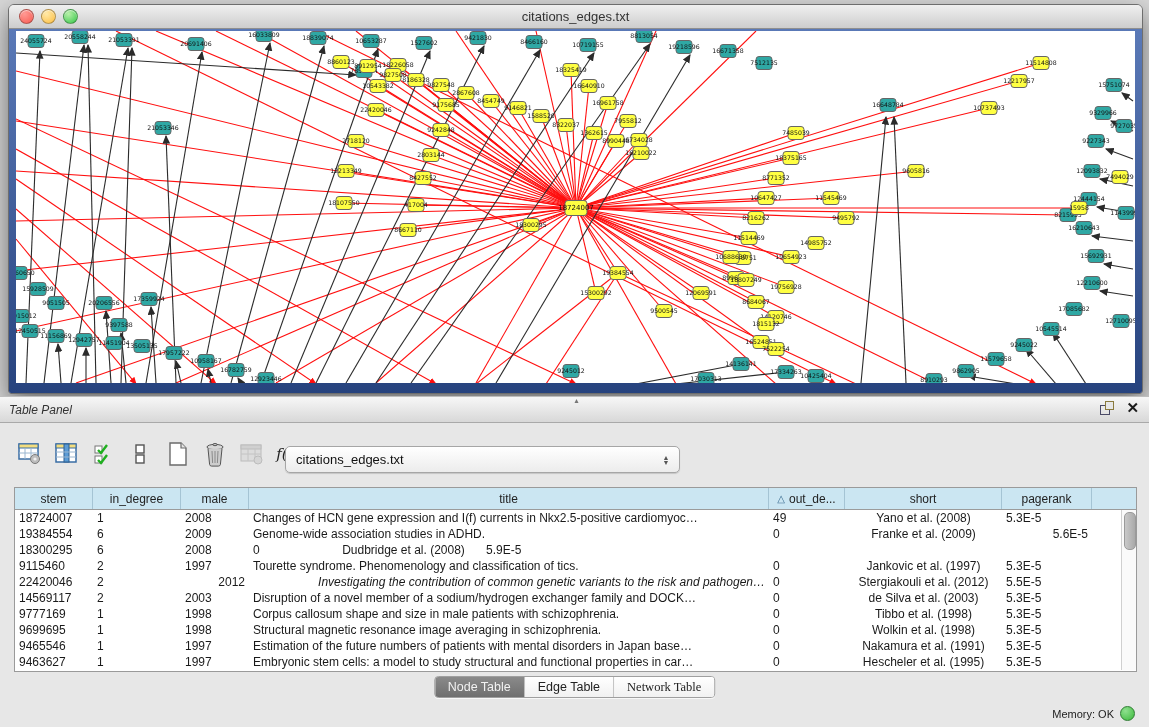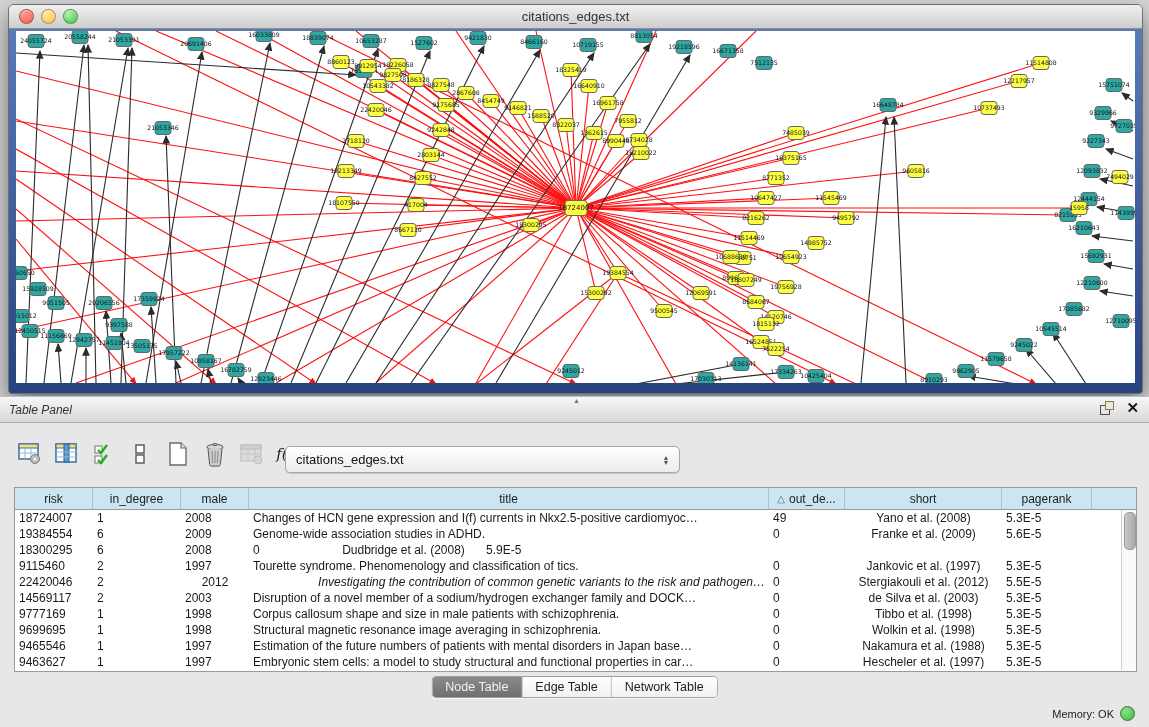--- a/index.html
+++ b/index.html
@@ -64,21 +64,21 @@
   .vscroll{position:absolute;right:0px;top:22px;bottom:1px;width:14px;
     background:#fafafa;border-left:1px solid #d0d0d0;}
   .vthumb{position:absolute;left:1.5px;top:2px;width:10px;height:36px;border-radius:5px;
     background:linear-gradient(90deg,#c9c9c9,#a9a9a9);border:1px solid #9a9a9a;}
 
   .tabs{position:absolute;left:50%;transform:translateX(-50%);top:279px;height:20px;
     display:flex;border:1px solid #9f9f9f;border-radius:4px;overflow:hidden;
     background:#ffffff;box-shadow:0 1px 0 rgba(255,255,255,.7);}
   .tab{font-size:12.5px;padding:0 13px;display:flex;align-items:center;color:#222;
     border-right:1px solid #b5b5b5;background:linear-gradient(#ffffff,#f1f1f1);}
-  .tab:last-child{border-right:none;}
+  .tab:last-child{border-right:none;font-family:Liberation Serif, serif;}
   .tab.active{background:linear-gradient(#8a8a8a,#6f6f6f);color:#f2f2f2;}
 
   .statusbar{position:absolute;right:14px;bottom:7px;display:flex;align-items:center;gap:6px;}
   .statusbar .mem{font-size:11px;color:#222;}
   .mem-dot{width:13px;height:13px;border-radius:50%;
     background:radial-gradient(circle at 35% 30%,#8fe08f,#3cb93c);border:1px solid #2e7d32;}
 </style>
 </head>
 <body>
 
@@ -555,21 +555,21 @@
     <span class="tb-icon fx">f(x)</span>
   </div>
 
   <div class="dropdown">
     <span class="dd-text">citations_edges.txt</span>
     <span class="dd-arrows">▲<br>▼</span>
   </div>
 
   <div class="data-table">
     <div class="thead" id="thead">
-        <div class="th" style="width: 78px;">risk</div>
+        <div class="th" style="width: 78px;">stem</div>
         <div class="th" style="width: 88px;">in_degree</div>
         <div class="th" style="width: 68px;">male</div>
         <div class="th" style="width: 520px;">title</div>
         <div class="th" style="width: 76px;"><span class="sort">△</span>out_de...</div>
         <div class="th" style="width: 157px;">short</div>
         <div class="th" style="width: 90px;">pagerank</div>
         <div class="fill"></div>
       </div>
     <div class="tbody" id="tbody">
         <div class="tr">
@@ -581,21 +581,21 @@
           <div class="td" style="width: 157px; text-align: center;">Yano et al. (2008)</div>
           <div class="td" style="width: 90px; text-align: left;">5.3E-5</div>
         </div>
         <div class="tr">
           <div class="td" style="width: 78px; text-align: left;">19384554</div>
           <div class="td" style="width: 88px; text-align: left;">6</div>
           <div class="td" style="width: 68px; text-align: left;">2009</div>
           <div class="td" style="width: 520px; text-align: left;">Genome-wide association studies in ADHD.</div>
           <div class="td" style="width: 76px; text-align: left;">0</div>
           <div class="td" style="width: 157px; text-align: center;">Franke et al. (2009)</div>
-          <div class="td" style="width: 90px; text-align: left;">5.6E-5</div>
+          <div class="td" style="width: 90px; text-align: right;">5.6E-5</div>
         </div>
         <div class="tr">
           <div class="td" style="width: 78px; text-align: left;">18300295</div>
           <div class="td" style="width: 88px; text-align: left;">6</div>
           <div class="td" style="width: 68px; text-align: left;">2008</div>
           <div class="td" style="width: 76px; text-align: left;">0</div>
           <div class="td" style="width: 157px; text-align: center;">Dudbridge et al. (2008)</div>
           <div class="td" style="width: 90px; text-align: left;">5.9E-5</div>
         </div>
         <div class="tr">
@@ -603,21 +603,21 @@
           <div class="td" style="width: 88px; text-align: left;">2</div>
           <div class="td" style="width: 68px; text-align: left;">1997</div>
           <div class="td" style="width: 520px; text-align: left;">Tourette syndrome. Phenomenology and classification of tics.</div>
           <div class="td" style="width: 76px; text-align: left;">0</div>
           <div class="td" style="width: 157px; text-align: center;">Jankovic et al. (1997)</div>
           <div class="td" style="width: 90px; text-align: left;">5.3E-5</div>
         </div>
         <div class="tr">
           <div class="td" style="width: 78px; text-align: left;">22420046</div>
           <div class="td" style="width: 88px; text-align: left;">2</div>
-          <div class="td" style="width: 68px; text-align: center;">2012</div>
+          <div class="td" style="width: 68px; text-align: right;">2012</div>
           <div class="td" style="width: 520px; text-align: right; font-style: italic;">Investigating the contribution of common genetic variants to the risk and pathogen…</div>
           <div class="td" style="width: 76px; text-align: left;">0</div>
           <div class="td" style="width: 157px; text-align: center;">Stergiakouli et al. (2012)</div>
           <div class="td" style="width: 90px; text-align: left;">5.5E-5</div>
         </div>
         <div class="tr">
           <div class="td" style="width: 78px; text-align: left;">14569117</div>
           <div class="td" style="width: 88px; text-align: left;">2</div>
           <div class="td" style="width: 68px; text-align: left;">2003</div>
           <div class="td" style="width: 520px; text-align: left;">Disruption of a novel member of a sodium/hydrogen exchanger family and DOCK…</div>
@@ -642,30 +642,30 @@
           <div class="td" style="width: 76px; text-align: left;">0</div>
           <div class="td" style="width: 157px; text-align: center;">Wolkin et al. (1998)</div>
           <div class="td" style="width: 90px; text-align: left;">5.3E-5</div>
         </div>
         <div class="tr">
           <div class="td" style="width: 78px; text-align: left;">9465546</div>
           <div class="td" style="width: 88px; text-align: left;">1</div>
           <div class="td" style="width: 68px; text-align: left;">1997</div>
           <div class="td" style="width: 520px; text-align: left;">Estimation of the future numbers of patients with mental disorders in Japan base…</div>
           <div class="td" style="width: 76px; text-align: left;">0</div>
-          <div class="td" style="width: 157px; text-align: center;">Nakamura et al. (1988)</div>
+          <div class="td" style="width: 157px; text-align: center;">Nakamura et al. (1991)</div>
           <div class="td" style="width: 90px; text-align: left;">5.3E-5</div>
         </div>
         <div class="tr">
           <div class="td" style="width: 78px; text-align: left;">9463627</div>
           <div class="td" style="width: 88px; text-align: left;">1</div>
           <div class="td" style="width: 68px; text-align: left;">1997</div>
           <div class="td" style="width: 520px; text-align: left;">Embryonic stem cells: a model to study structural and functional properties in car…</div>
           <div class="td" style="width: 76px; text-align: left;">0</div>
-          <div class="td" style="width: 157px; text-align: center;">Hescheler et al. (1997)</div>
+          <div class="td" style="width: 157px; text-align: center;">Hescheler et al. (1995)</div>
           <div class="td" style="width: 90px; text-align: left;">5.3E-5</div>
         </div>
       </div>
     <div class="vscroll">
       <div class="vthumb"></div>
     </div>
   </div>
 
   <div class="tabs" id="tabs">
       <div class="tab active">Node Table</div>

